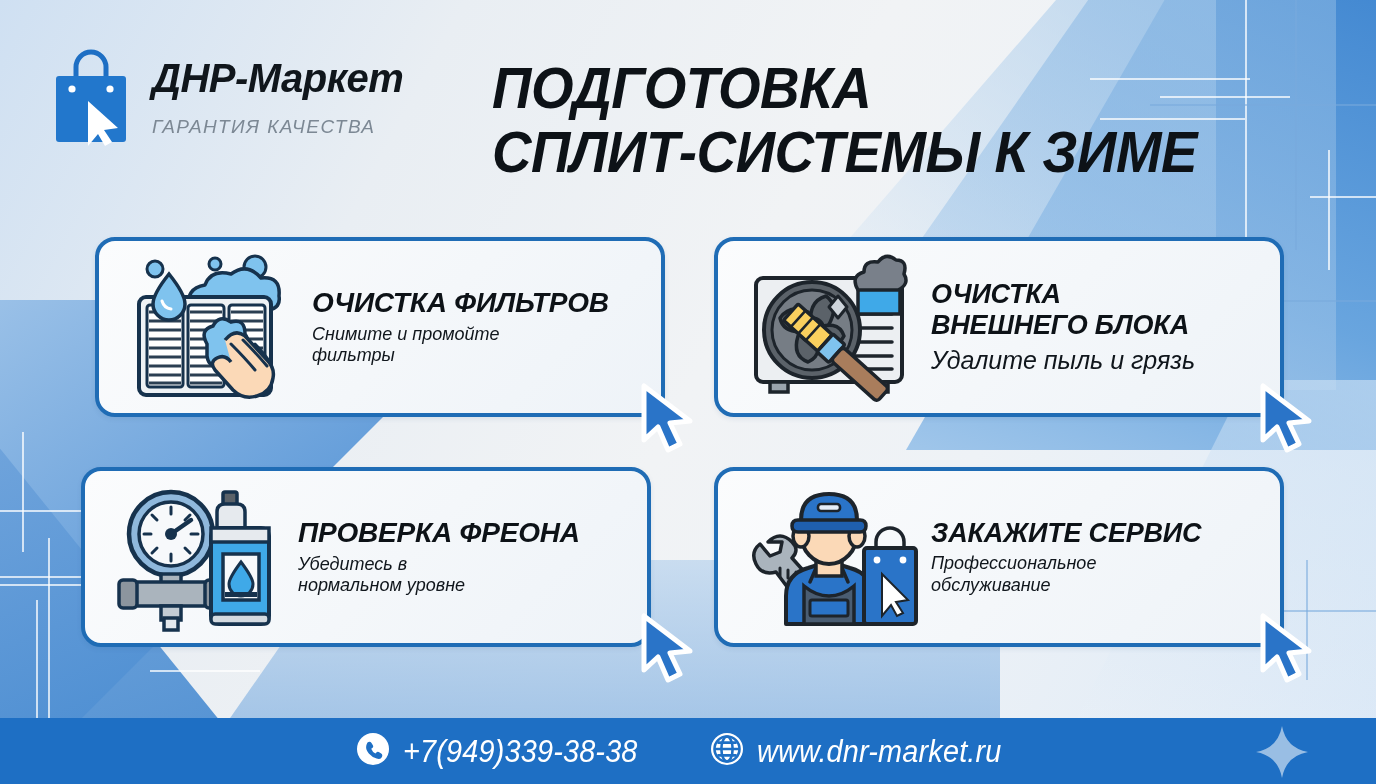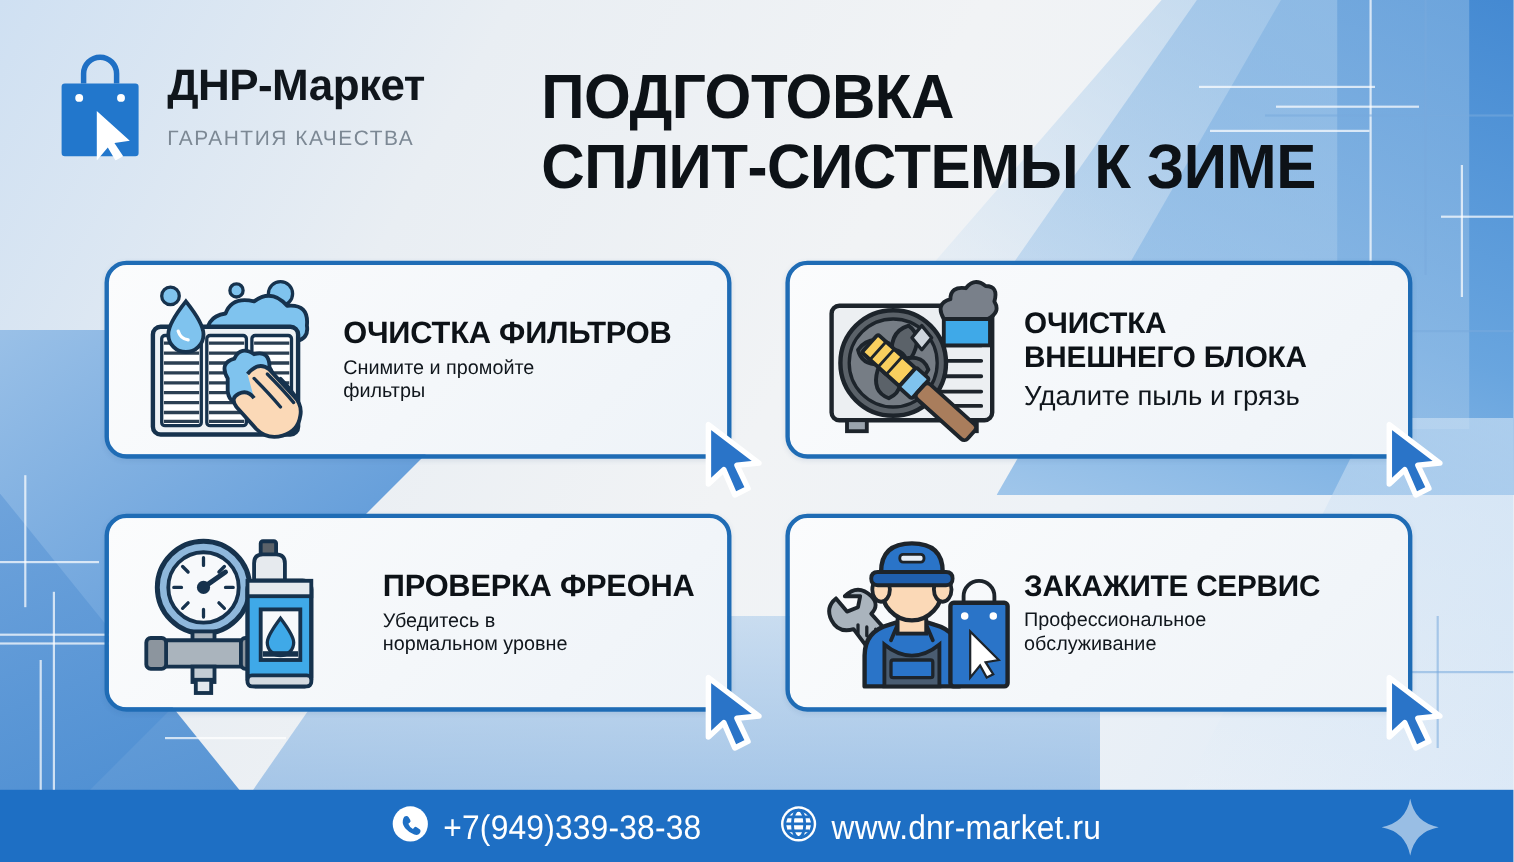--- a/index.html
+++ b/index.html
@@ -5,21 +5,21 @@
   * { margin:0; padding:0; box-sizing:border-box; }
   html,body { width:1376px; height:784px; }
   body {
     font-family:"Liberation Sans", sans-serif;
     background:#eef1f4;
     overflow:hidden;
     position:relative;
   }
 
   
-  .stage { position:absolute; inset:0; width:1376px; height:784px; overflow:hidden; }
+  .stage { position:absolute; inset:0; width:1376px; height:784px; overflow:hidden;font-style:italic; }
 
   .bg-base {
     position:absolute; inset:0;
     background:linear-gradient(118deg,#cfe0f2 0%,#e9eef3 26%,#f1f3f5 50%,#eef2f6 68%,#dce9f7 100%);
   }
   
   .bg-bl {
     position:absolute; left:-60px; top:300px; width:760px; height:560px;
     background:linear-gradient(145deg,#9cc2e8 0%,#4a8dd4 55%,#2f7bcc 100%);
     clip-path:polygon(0 0, 560px 0, 0 560px);
@@ -92,21 +92,21 @@
     width:570px; height:180px;
     background:linear-gradient(135deg,#fbfcfd 0%,#f4f7fa 55%,#eef3f8 100%);
     border:4px solid #1f6cb5;
     border-radius:20px;
     display:flex; align-items:center;
     padding:0 14px 0 28px;
     box-shadow:0 2px 5px rgba(40,80,130,.10);
   }
   #card-1 { left:95px;  top:237px; }
   #card-2 { left:714px; top:237px; }
-  #card-3 { left:95px;  top:467px;gap:36px; }
+  #card-3 { left:81px;  top:467px; }
   #card-4 { left:714px; top:467px; }
 
   .card-icon { width:175px; height:150px; flex:none; position:relative; }
   .card-text { margin-left:10px; }
   .card-title {
     font-size:28px; font-weight:700; color:#0d1217;
     line-height:1.12; letter-spacing:-0.2px; white-space:pre-line;
   }
   .card-desc {
     font-size:18px; font-weight:400; color:#10161c;

